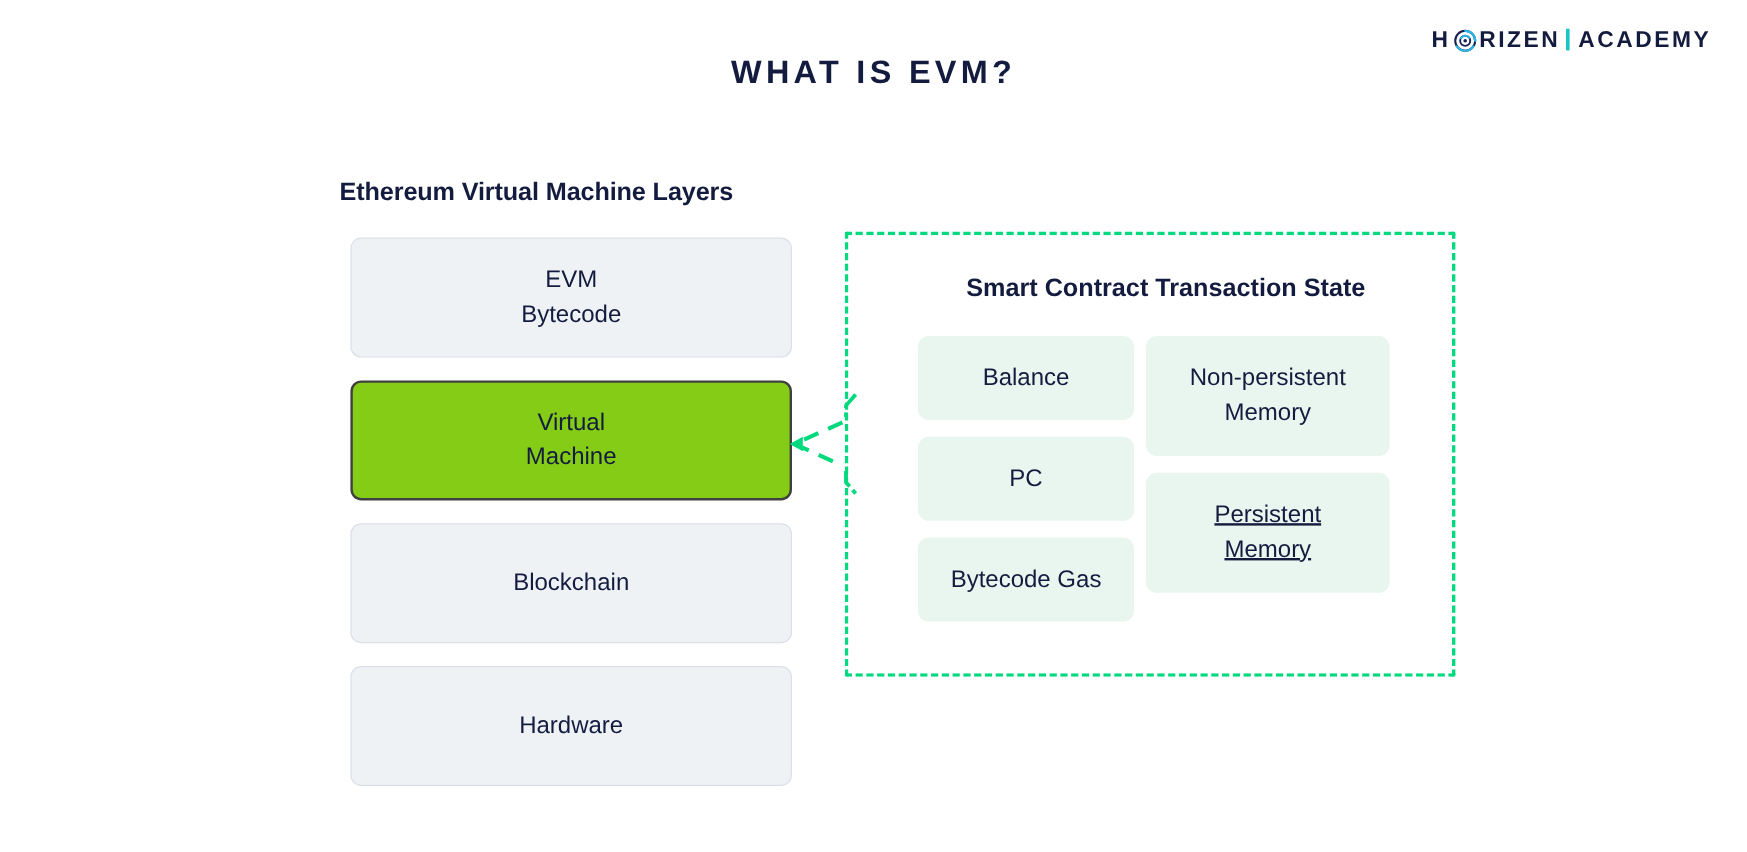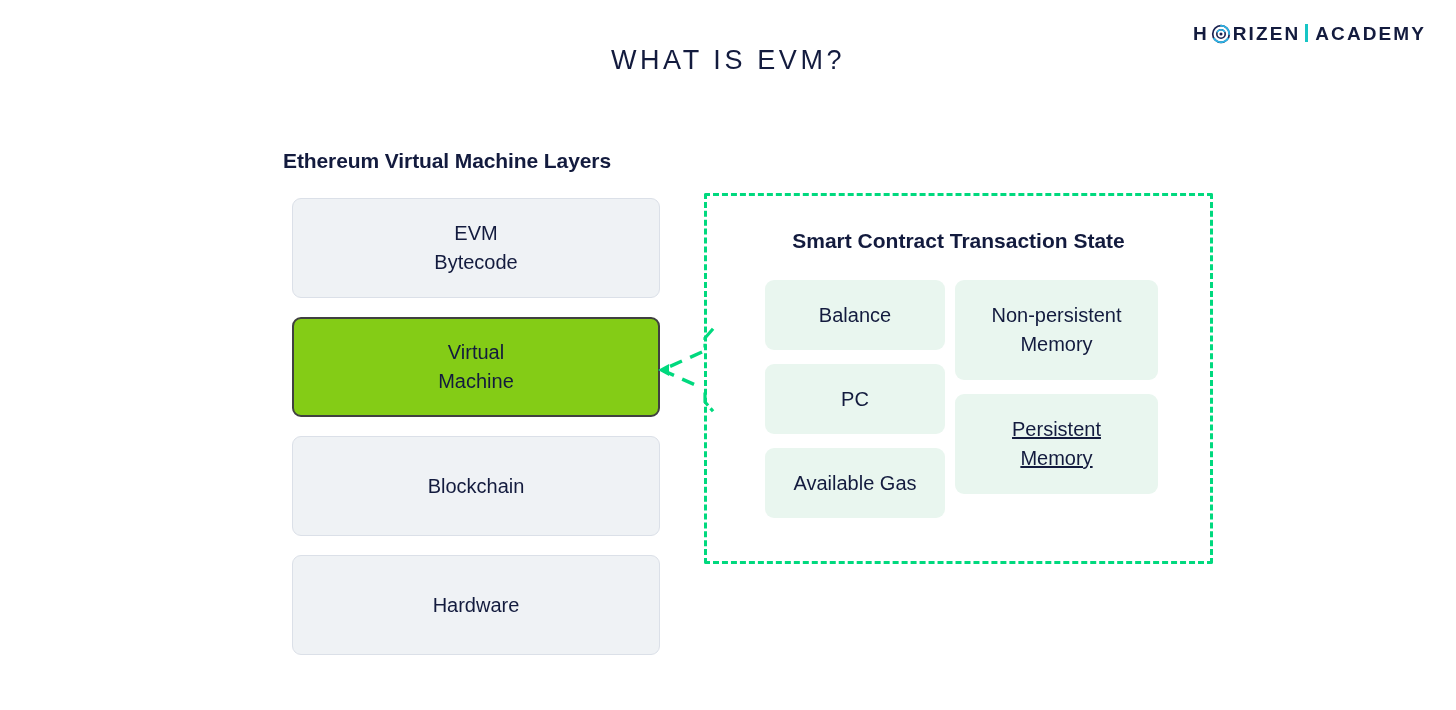--- a/index.html
+++ b/index.html
@@ -56,21 +56,21 @@
   }
 
   
   .page-title {
     position: absolute;
     top: 45px;
     left: 0;
     width: 1456px;
     text-align: center;
     font-size: 27px;
-    font-weight: 400;
+    font-weight: 700;
     letter-spacing: 3.6px;
     color: #131b3e;
   }
 
   
   .section-heading {
     position: absolute;
     left: 283px;
     top: 149px;
     font-size: 21px;
@@ -124,21 +124,21 @@
     height: 371px;
   }
   .state-panel-border {
     position: absolute;
     inset: 0;
     border: 3px dashed #00d97e;
     border-radius: 2px;
   }
   .state-title {
     position: absolute;
-    left: 0;
+    left: 13px;
     top: 36px;
     width: 509px;
     text-align: center;
     font-size: 21px;
     font-weight: 700;
     color: #131b3e;
   }
 
   .state-grid {
     position: absolute;
@@ -234,21 +234,21 @@
   <div class="state-panel">
     <div class="state-panel-border"></div>
 
     <h3 class="state-title">Smart Contract Transaction State</h3>
 
     <div class="state-grid">
 
       <div class="state-col-left">
         <div class="state-chip chip-sm">Balance</div>
         <div class="state-chip chip-sm">PC</div>
-        <div class="state-chip chip-sm">Available Gas</div>
+        <div class="state-chip chip-sm">Bytecode Gas</div>
       </div>
 
       <div class="state-col-right">
         <div class="state-chip chip-lg">
           <div>
             <span>Non-persistent</span><br>
             <span>Memory</span>
           </div>
         </div>
         <div class="state-chip chip-lg">

